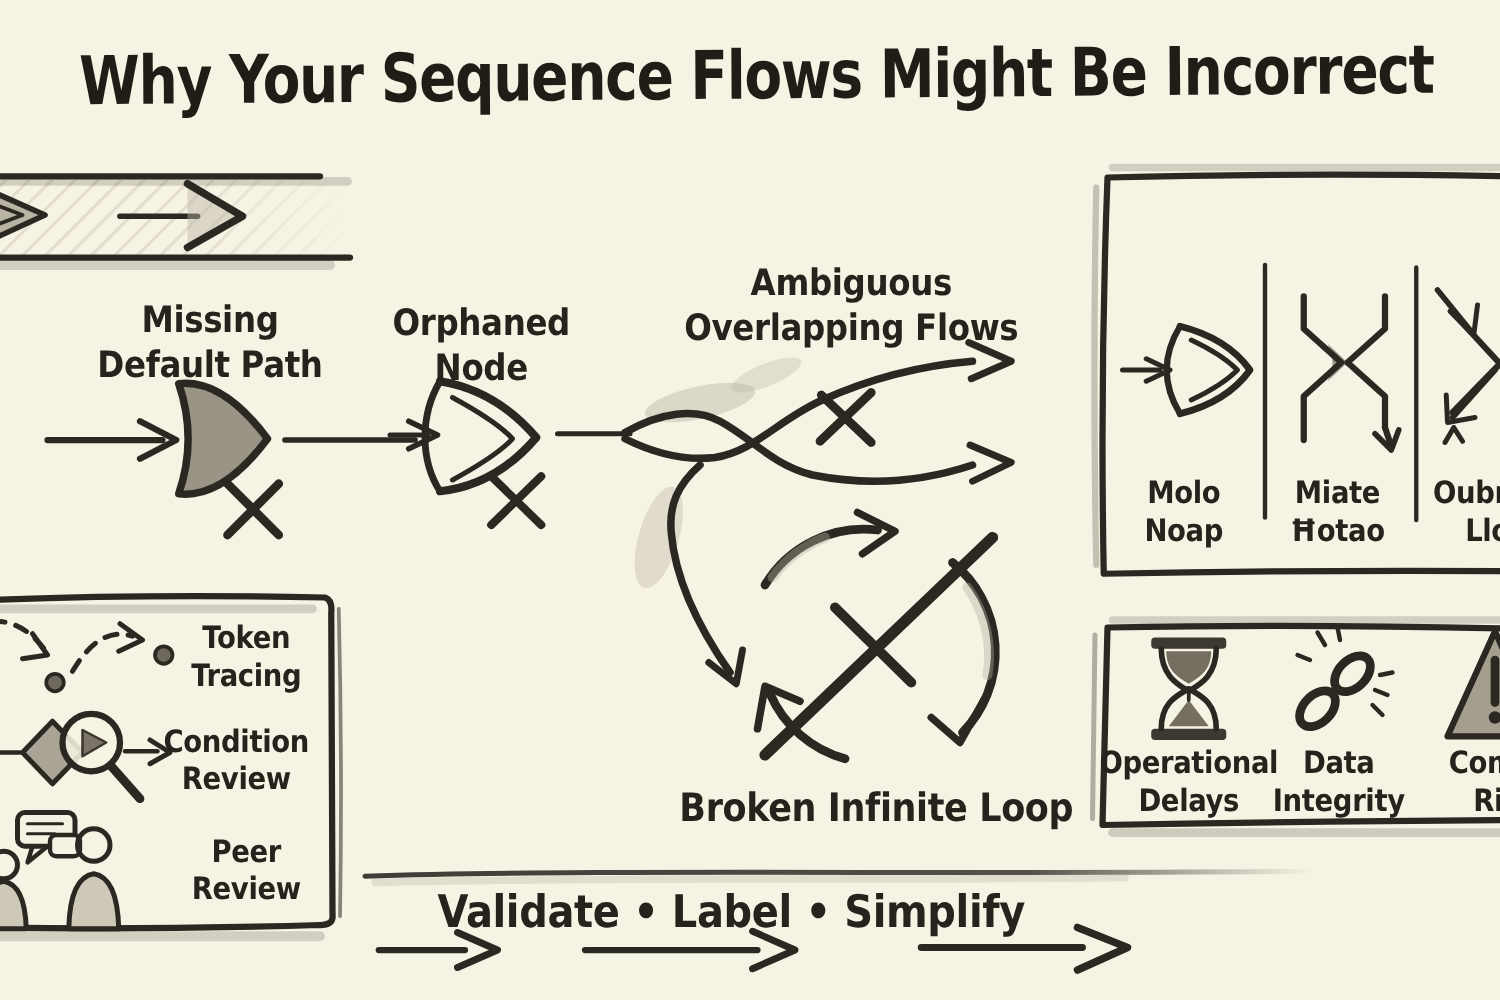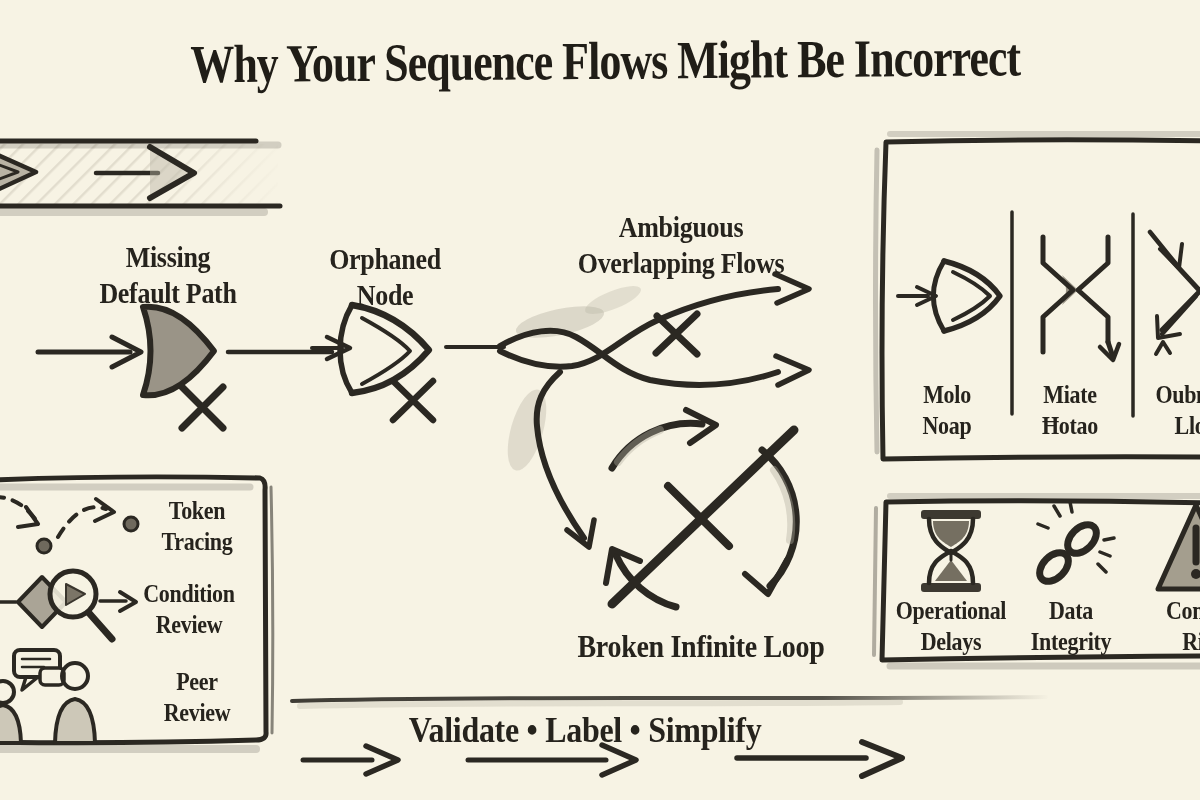--- a/index.html
+++ b/index.html
@@ -1,21 +1,21 @@
 <!DOCTYPE html>
 <html><head>
 <meta charset="utf-8">
 <style>
   html,body{margin:0;padding:0;}
   body{
     width:1200px;height:800px;overflow:hidden;position:relative;
     background:#f7f3e4;
     font-family:"DejaVu Sans","Liberation Sans",sans-serif;
   }
-  #canvas{position:absolute;inset:0;width:1200px;height:800px;font-family:Liberation Serif, serif;}
+  #canvas{position:absolute;inset:0;width:1200px;height:800px;}
   svg.sketch{position:absolute;left:0;top:0;}
   .label{
     position:absolute;
     transform:translateX(-50%) scaleY(1.12);
     transform-origin:center top;
     text-align:center;
     color:#26231d;
     font-weight:600;
     letter-spacing:-0.3px;
     line-height:1.22;

